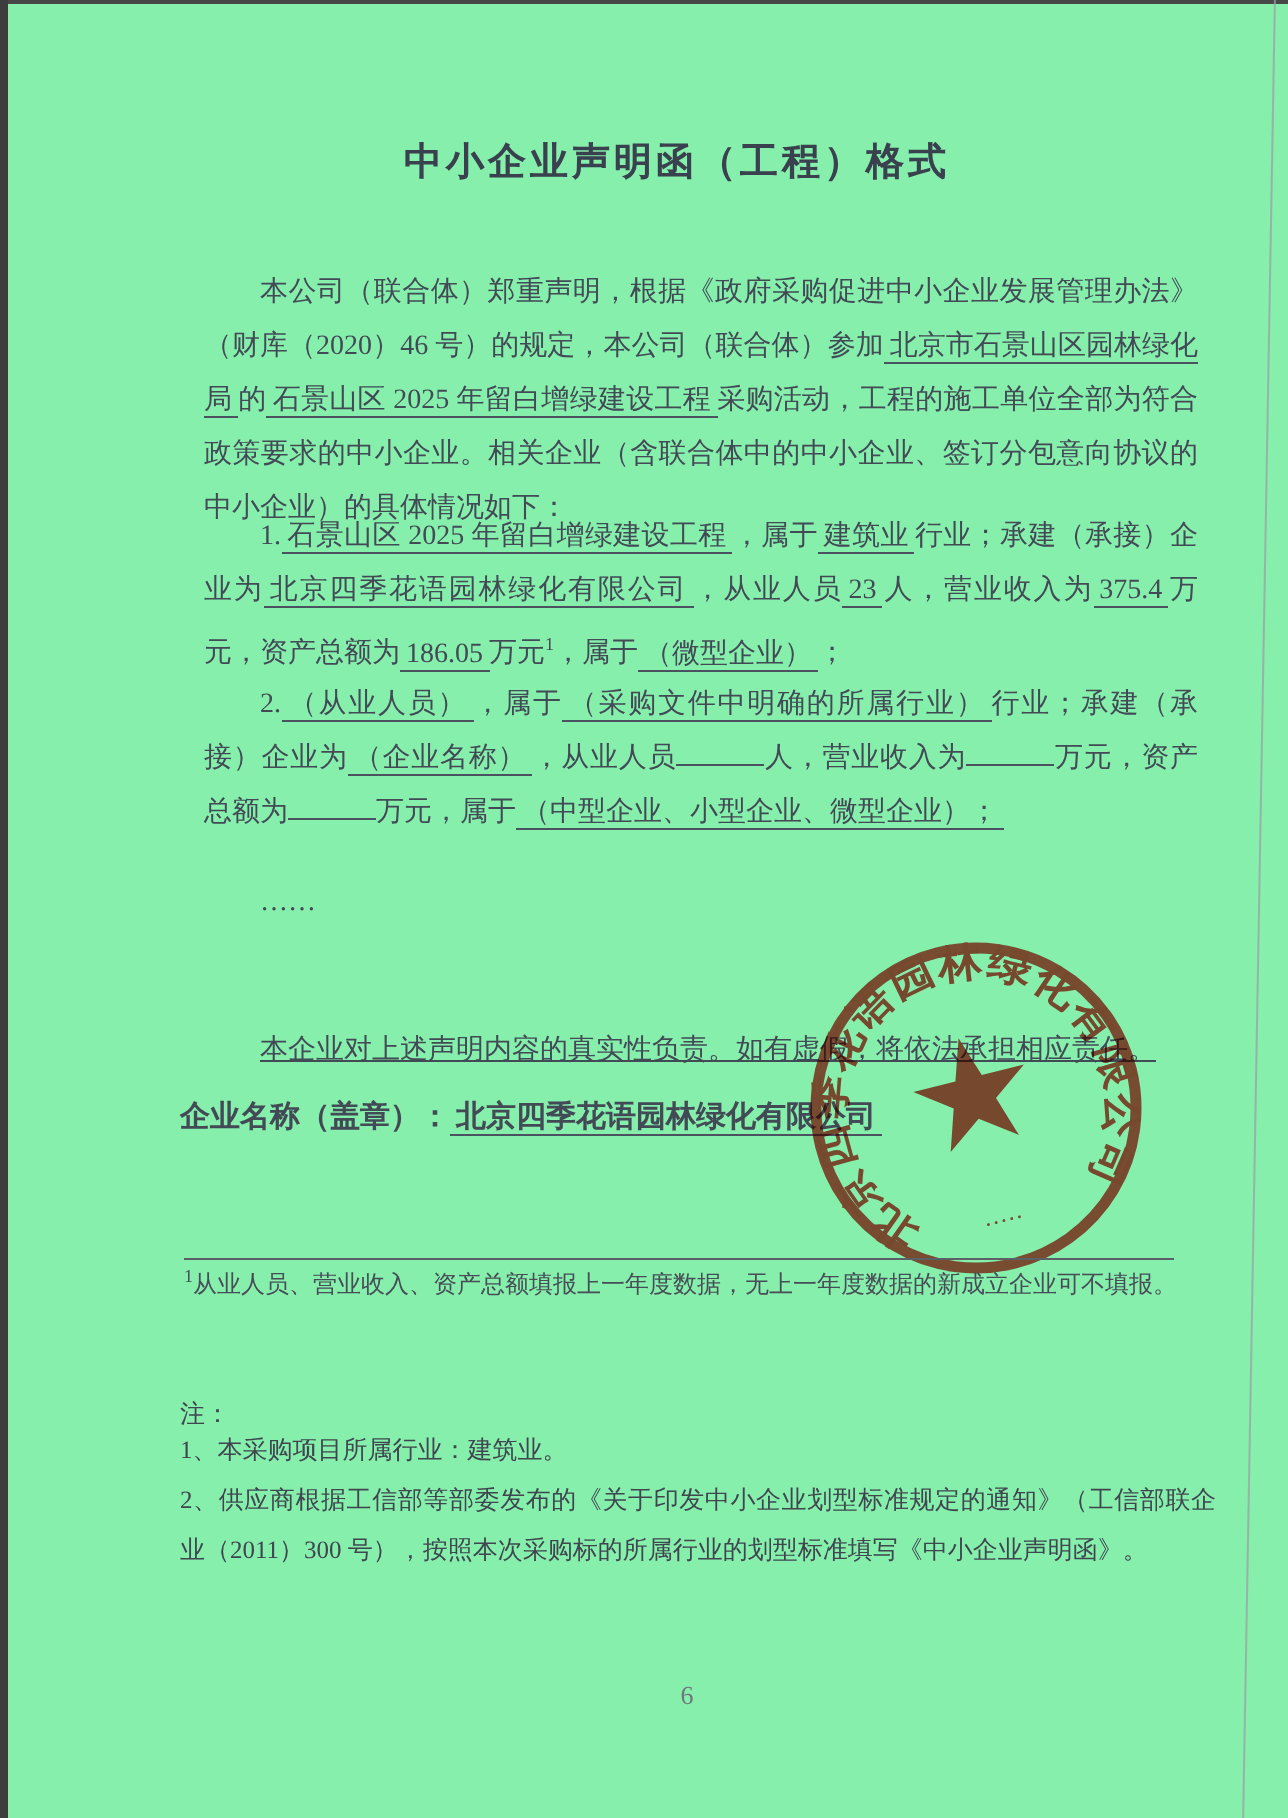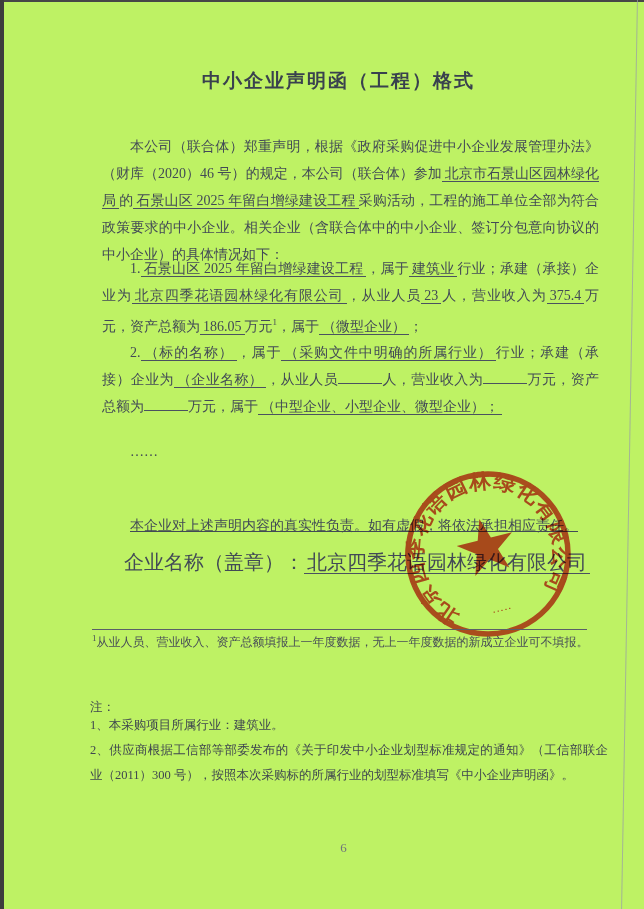--- a/index.html
+++ b/index.html
@@ -1,19 +1,19 @@
 <!DOCTYPE html>
 <html><head>
 <meta charset="utf-8">
 <style>
   html,body{margin:0;padding:0;background:#e9e9e9;}
   .page{
     position:relative;
     width:644px;height:909px;
-    background:#bef264;
+    background:#86efac;
     overflow:hidden;
     font-family:"Liberation Serif","DejaVu Serif",serif;
     color:#424a56;
   }
   .edge-left{position:absolute;left:0;top:0;width:4px;height:100%;background:#3d3d3d;}
   .edge-top{position:absolute;left:0;top:0;width:100%;height:2px;background:#474747;}
   .scan-line{position:absolute;left:629px;top:-6px;width:1px;height:922px;background:#9aa0a6;opacity:.75;transform:rotate(1deg);}
   .title{
     position:absolute;left:90px;top:68px;width:497px;
     text-align:center;font-size:19px;font-weight:700;letter-spacing:2px;color:#39414e;
@@ -24,21 +24,21 @@
   }
   .u{border-bottom:1px solid #4a5260;padding:0 3px;}
   .blank{display:inline-block;width:44px;height:14px;border-bottom:1px solid #4a5260;}
   sup{font-size:9px;}
   .p-intro{top:119px;}
   .p-item1{top:241px;}
   .p-item2{top:325px;}
   .p-ellipsis{top:424px;}
   .p-branch{top:446px;}
   .p-truth{top:498px;text-decoration:underline;}
-  .sig-row{position:absolute;left:90px;width:500px;font-size:20px;text-align:right;}
+  .sig-row{position:absolute;left:90px;width:500px;font-size:15px;font-weight:bold;}
   .sig-name{top:549px;}
   .sig-date{top:579px;}
   .footnote-rule{position:absolute;left:92px;top:629px;width:495px;height:0;border-top:1px solid #5a5f68;}
   .footnote{position:absolute;left:92px;top:630px;width:497px;font-size:12px;line-height:17px;color:#474d57;}
   .notes{position:absolute;left:90px;top:698px;width:518px;font-size:12.5px;line-height:18px;color:#3f464f;}
   .notes .n-item2{line-height:25px;margin-top:4px;text-align:justify;}
   .notes .bold{font-weight:400;}
   .page-number{position:absolute;left:90px;top:840px;width:507px;text-align:center;font-size:13px;color:#70747c;}
   .seal{
     position:absolute;left:396px;top:462px;width:184px;height:184px;
@@ -53,21 +53,21 @@
   <div class="edge-top"></div>
   <div class="edge-left"></div>
   <div class="scan-line"></div>
 
   <div class="title">中小企业声明函（工程）格式</div>
 
   <p class="para p-intro"><span>本公司（联合体）郑重声明，根据《政府采购促进中小企业发展管理办法》（财库（2020）46 号）的规定，本公司（联合体）参加</span><span class="u">北京市石景山区园林绿化局</span><span>的</span><span class="u">石景山区 2025 年留白增绿建设工程</span><span>采购活动，工程的施工单位全部为符合政策要求的中小企业。相关企业（含联合体中的中小企业、签订分包意向协议的中小企业）的具体情况如下：</span></p>
 
   <p class="para p-item1"><span>1.</span><span class="u">石景山区 2025 年留白增绿建设工程</span><span>，属于</span><span class="u">建筑业</span><span>行业；承建（承接）企业为</span><span class="u">北京四季花语园林绿化有限公司</span><span>，从业人员</span><span class="u">23</span><span>人，营业收入为</span><span class="u">375.4</span><span>万元，资产总额为</span><span class="u">186.05</span><span>万元</span><sup>1</sup><span>，属于</span><span class="u">（微型企业）</span><span>；</span></p>
 
-  <p class="para p-item2"><span>2.</span><span class="u">（标的名称）</span><span>，属于</span><span class="u">（采购文件中明确的所属行业）</span><span>行业；承建（承接）企业为</span><span class="u">（企业名称）</span><span>，从业人员</span><span class="blank"></span><span>人，营业收入为</span><span class="blank"></span><span>万元，资产总额为</span><span class="blank"></span><span>万元，属于</span><span class="u">（中型企业、小型企业、微型企业）；</span></p>
+  <p class="para p-item2"><span>2.</span><span class="u">（从业人员）</span><span>，属于</span><span class="u">（采购文件中明确的所属行业）</span><span>行业；承建（承接）企业为</span><span class="u">（企业名称）</span><span>，从业人员</span><span class="blank"></span><span>人，营业收入为</span><span class="blank"></span><span>万元，资产总额为</span><span class="blank"></span><span>万元，属于</span><span class="u">（中型企业、小型企业、微型企业）；</span></p>
 
   <p class="para p-ellipsis">……</p>
 
 
   <p class="para p-truth">本企业对上述声明内容的真实性负责。如有虚假，将依法承担相应责任。</p>
 
   <div class="sig-row sig-name"><span>企业名称（盖章）：</span><span class="u">北京四季花语园林绿化有限公司</span></div>
 
 
   <svg class="seal" viewBox="0 0 184 184" xmlns="http://www.w3.org/2000/svg">

